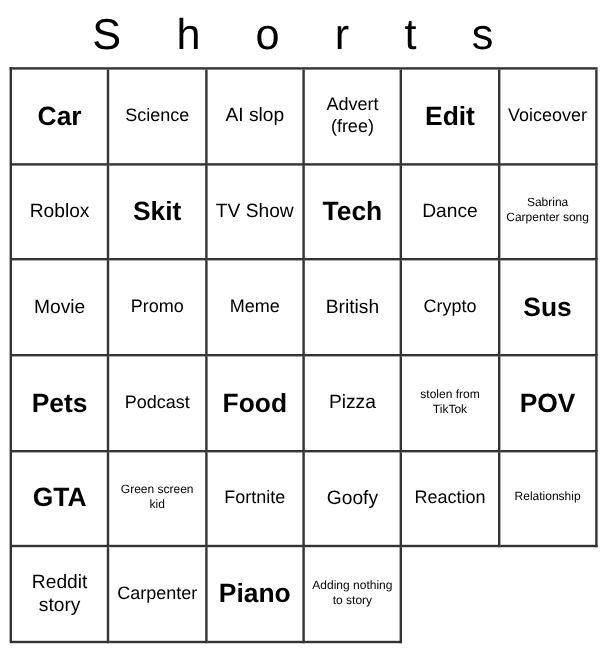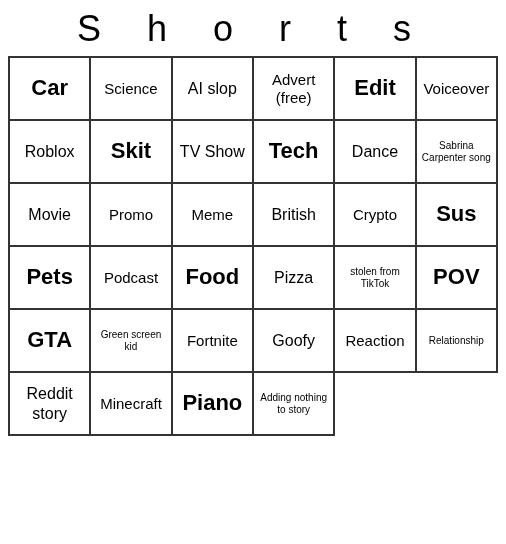--- a/index.html
+++ b/index.html
@@ -22,21 +22,21 @@
       text-align: center;
       width: 100%;
     }
     .bingo-grid {
       display: grid;
       grid-template-columns: repeat(6, 1fr);
       grid-template-rows: repeat(6, 1fr);
       border-left: 2px solid #333;
       border-top: 2px solid #333;
       width: 490px;
-      height: 380px;
+      height: 480px;
     }
     .cell {
       border-right: 2px solid #333;
       border-bottom: 2px solid #333;
       display: flex;
       align-items: center;
       justify-content: center;
       text-align: center;
       padding: 3px;
       line-height: 1.2;
@@ -86,16 +86,16 @@
     <div class="cell medium">Pizza</div>
     <div class="cell xsmall">stolen from TikTok</div>
     <div class="cell large">POV</div>
     <div class="cell large">GTA</div>
     <div class="cell xsmall">Green screen kid</div>
     <div class="cell small">Fortnite</div>
     <div class="cell medium">Goofy</div>
     <div class="cell small">Reaction</div>
     <div class="cell xsmall">Relationship</div>
     <div class="cell medium">Reddit story</div>
-    <div class="cell small">Minecraft</div>
+    <div class="cell small">Carpenter</div>
     <div class="cell large">Piano</div>
     <div class="cell xsmall">Adding nothing to story</div>
   </div>
 
 </body></html>

